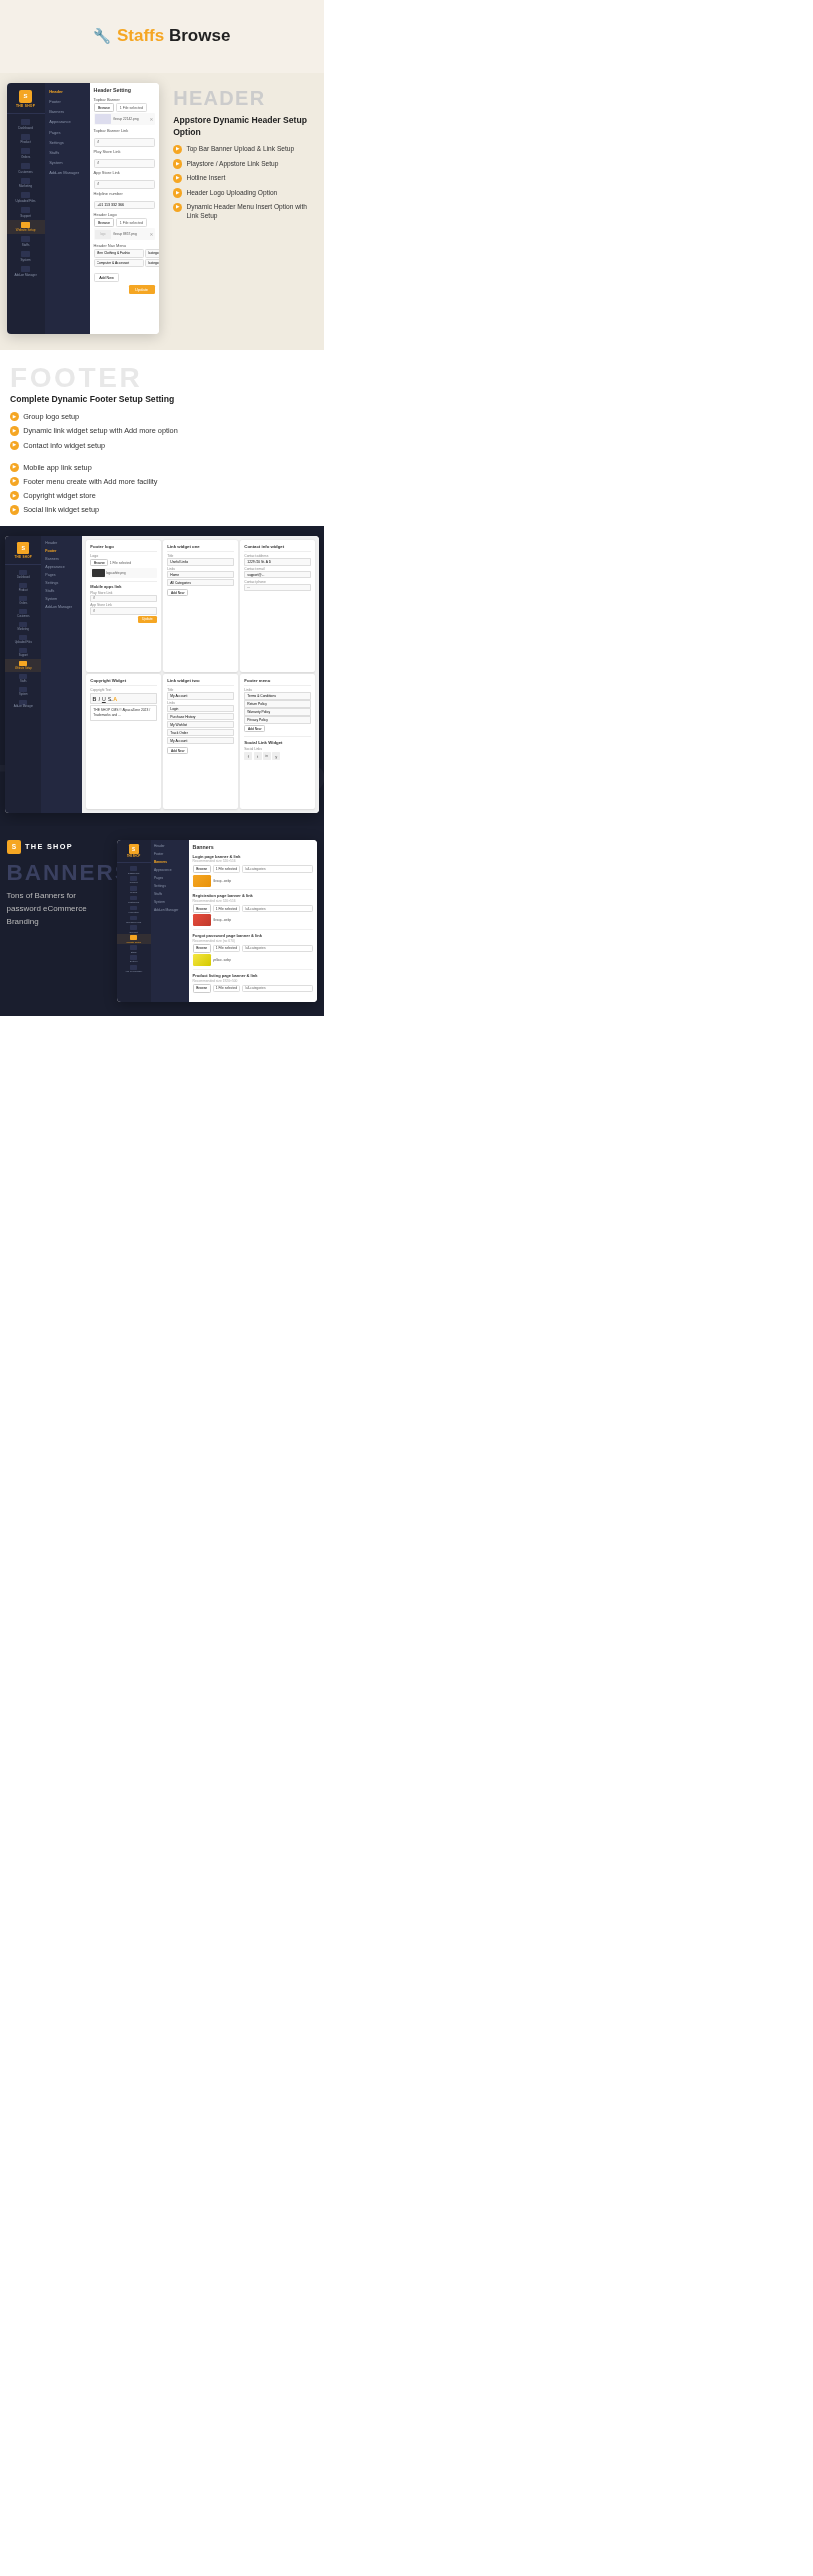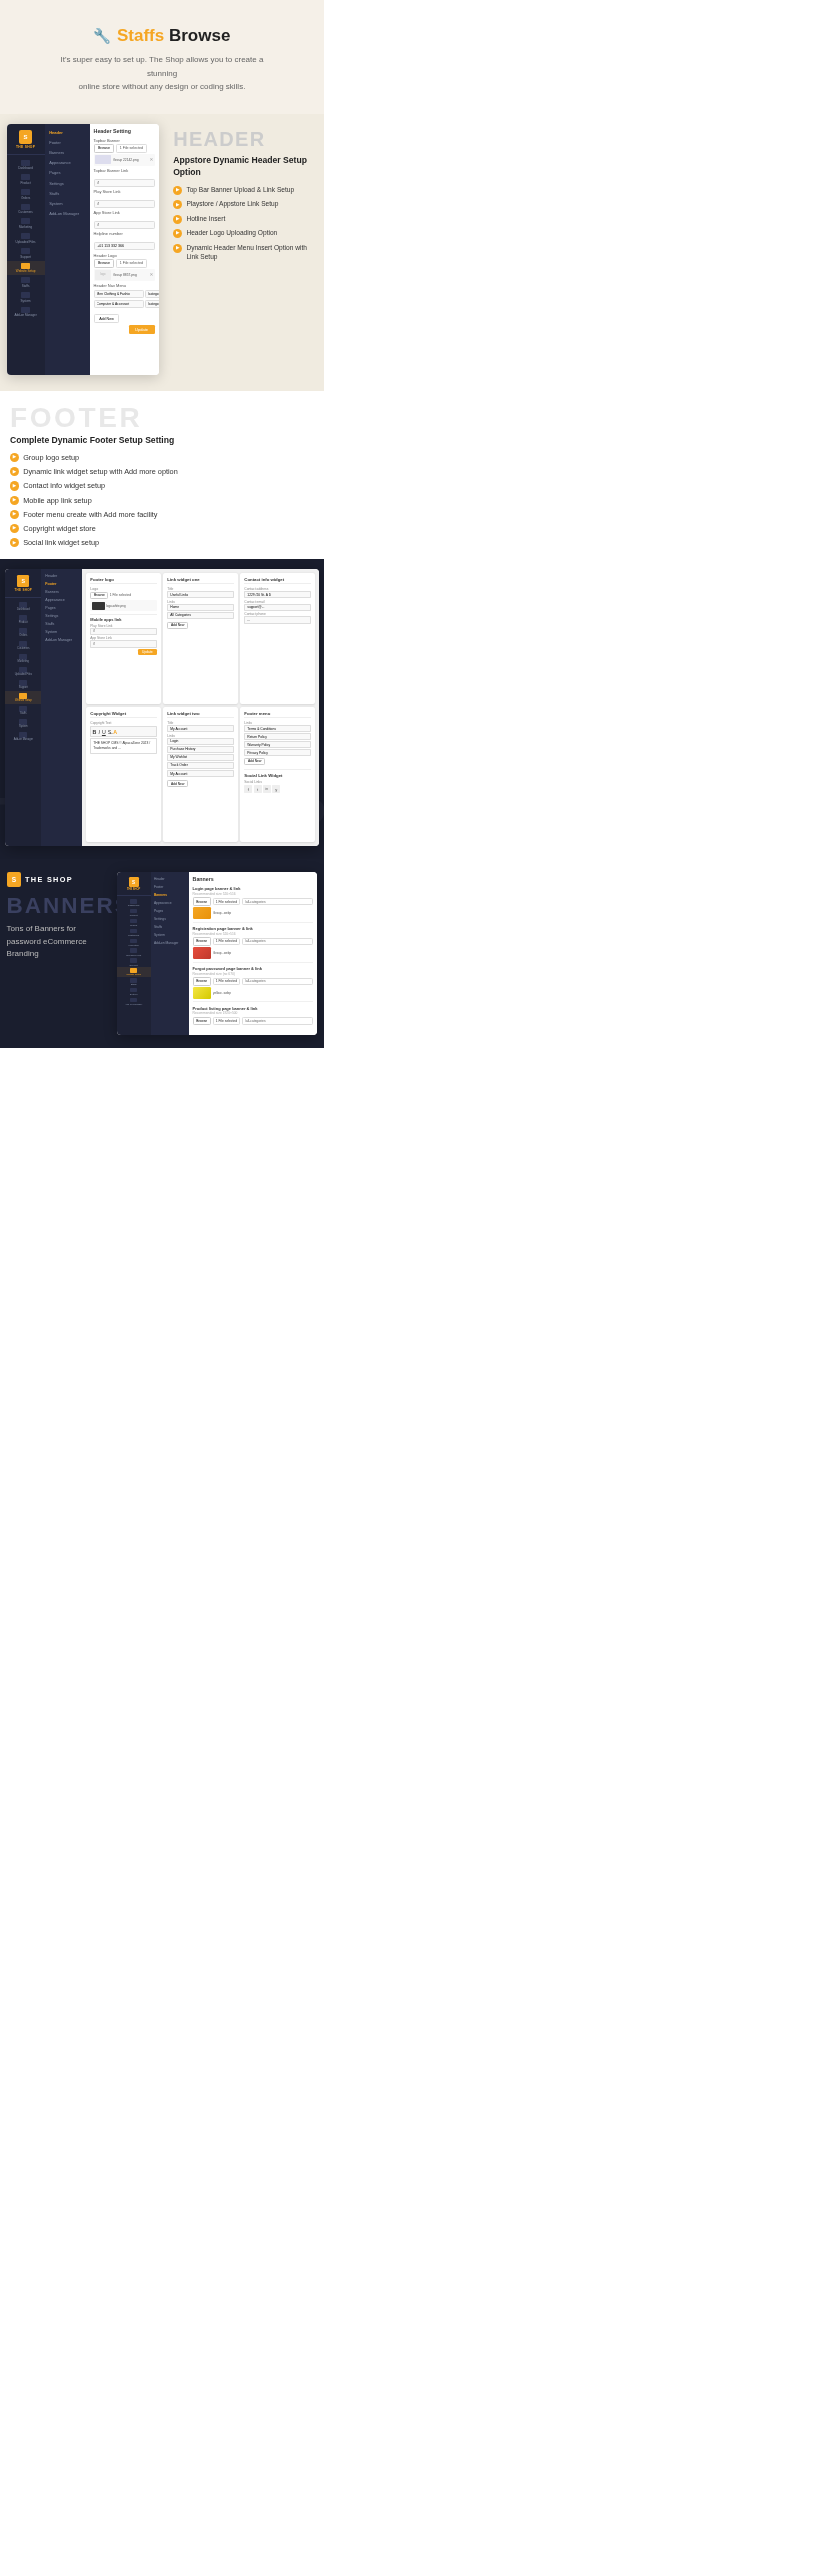--- a/index.html
+++ b/index.html
@@ -10,24 +10,20 @@
       overflow-x: hidden;
     }
   </style>
 </head>
 <body>
 
 <div style="background:#f5f0e8; text-align:center; padding:26.4px 13.2px 20px;">
   <div style="font-size:17px; font-weight:700; color:#222; margin-bottom:6.6px; display:flex; align-items:center; justify-content:center; gap:5.3px;">
     <span style="font-size:14.5px;">🔧</span>
     <span> <span style="color:#f5a623;">Staffs</span><span> Browse</span></span>
-  </div>
-  <div style="font-size:8px; color:#666; line-height:1.7; max-width:225px; margin:0 auto;">
-    <span>It's super easy to set up. The Shop allows you to create a stunning</span><br>
-    <span>online store without any design or coding skills.</span>
   </div>
 </div>
 
 <div style="background:#f0ebe0; display:flex; gap:6.6px; padding:10px 6.6px 16.5px; align-items:flex-start;">
 
   <div style="background:#fff; border-radius:4px; box-shadow:0 2.6px 13.2px rgba(0,0,0,0.18); width:152px; flex-shrink:0; overflow:hidden; display:flex;">
 
     <div style="background:#1e2235; width:38px; min-height:251px; padding:4px 0; flex-shrink:0;">
       <div style="display:flex; flex-direction:column; align-items:center; padding:2.6px 1.3px 5.3px; border-bottom:0.7px solid #2d3350; margin-bottom:2.6px; gap:1.3px;">
         <div style="width:13.2px; height:13.2px; background:#f5a623; border-radius:2px; display:flex; align-items:center; justify-content:center; font-size:6px; color:#fff; font-weight:900;">S</div>
@@ -193,21 +189,21 @@
   <div style="font-size:8.6px; font-weight:700; color:#222; margin-bottom:8px;">Complete Dynamic Footer Setup Setting</div>
   <ul style="list-style:none; padding:0;">
     <li style="display:flex; align-items:flex-start; gap:4px; margin-bottom:4px; font-size:7.3px; color:#333; line-height:1.4;">
       <div style="width:9.2px; height:9.2px; background:#f5a623; border-radius:50%; flex-shrink:0; display:flex; align-items:center; justify-content:center; color:#fff; font-size:4.6px;">▶</div>
       <span>Group logo setup</span>
     </li>
     <li style="display:flex; align-items:flex-start; gap:4px; margin-bottom:4px; font-size:7.3px; color:#333; line-height:1.4;">
       <div style="width:9.2px; height:9.2px; background:#f5a623; border-radius:50%; flex-shrink:0; display:flex; align-items:center; justify-content:center; color:#fff; font-size:4.6px;">▶</div>
       <span>Dynamic link widget setup with Add more option</span>
     </li>
-    <li style="display:flex; align-items:flex-start; gap:4px; margin-bottom:4px; font-size:7.3px; color:#333; line-height:1.4;">
+    <li style="display:flex; align-items:flex-start; gap:4px; margin-bottom:12px; font-size:7.3px; color:#333; line-height:1.4;">
       <div style="width:9.2px; height:9.2px; background:#f5a623; border-radius:50%; flex-shrink:0; display:flex; align-items:center; justify-content:center; color:#fff; font-size:4.6px;">▶</div>
       <span>Contact info widget setup</span>
     </li>
     <li style="display:flex; align-items:flex-start; gap:4px; margin-bottom:4px; font-size:7.3px; color:#333; line-height:1.4;">
       <div style="width:9.2px; height:9.2px; background:#f5a623; border-radius:50%; flex-shrink:0; display:flex; align-items:center; justify-content:center; color:#fff; font-size:4.6px;">▶</div>
       <span>Mobile app link setup</span>
     </li>
     <li style="display:flex; align-items:flex-start; gap:4px; margin-bottom:4px; font-size:7.3px; color:#333; line-height:1.4;">
       <div style="width:9.2px; height:9.2px; background:#f5a623; border-radius:50%; flex-shrink:0; display:flex; align-items:center; justify-content:center; color:#fff; font-size:4.6px;">▶</div>
       <span>Footer menu create with Add more facility</span>

